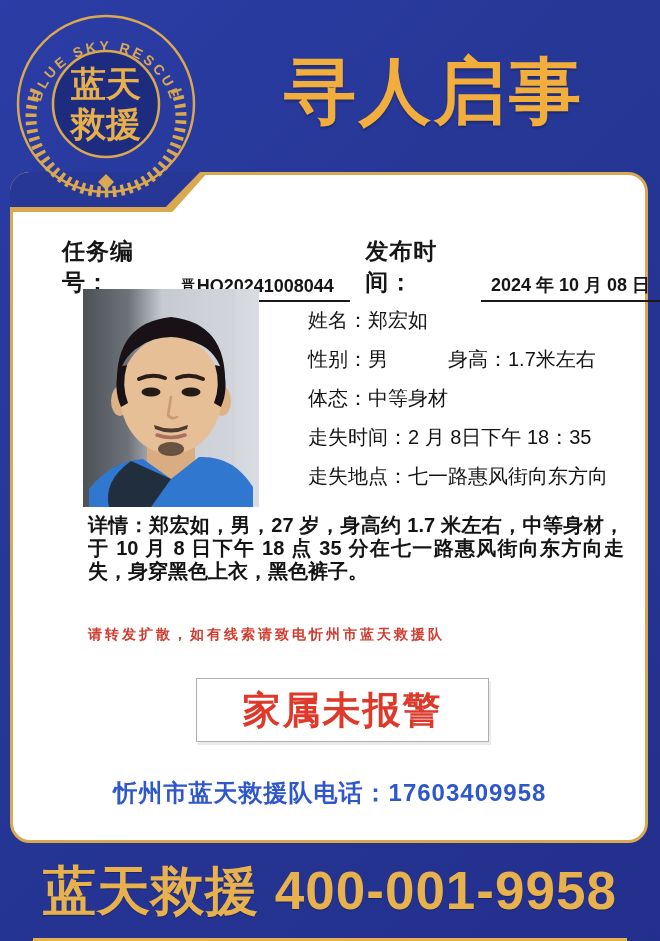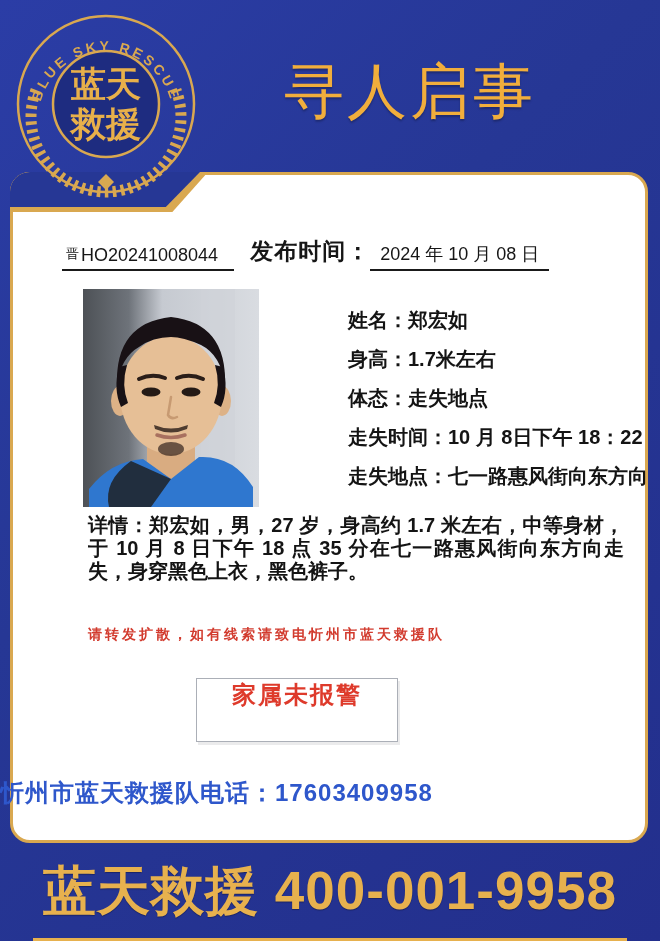--- a/index.html
+++ b/index.html
@@ -23,59 +23,59 @@
   }
   .notch-blue {
     position:absolute; left:-3px; top:-3px; width:190px; height:35px;
     background:#263795; border-top-left-radius:20px;
     clip-path:polygon(0 0,100% 0,82% 100%,0 100%);
   }
   
   .logo { position:absolute; left:8px; top:4px; width:196px; height:200px; z-index:5; }
   
   .title {
-    position:absolute; left:284px; top:52px; z-index:4;
-    font-size:60px; font-weight:400; color:#F1AE3C; letter-spacing:3px;
+    position:absolute; left:284px; top:44px; z-index:4;
+    font-size:72px; font-weight:700; color:#F1AE3C; letter-spacing:3px;
     white-space:nowrap; text-shadow:0 2px 2px rgba(0,0,0,.25);
   }
   
   .meta { position:absolute; left:62px; top:236px; z-index:6; display:flex; align-items:flex-end; color:#161616; }
   .meta-label { font-size:23px; font-weight:bold; letter-spacing:1px; padding-bottom:4px; }
-  .meta-value { border-bottom:2px solid #1a1a1a; font-weight:normal; font-size:18px; padding:0 16px 3px 4px; white-space:nowrap; }
+  .meta-value { border-bottom:2px solid #1a1a1a; font-weight:bold; font-size:18px; padding:0 16px 3px 4px; white-space:nowrap; }
   .meta-value .prefix { font-size:13px; vertical-align:3px; margin-right:2px; }
   .meta-value.raised { padding-left:10px; padding-right:10px; }
   .meta-gap { width:16px; }
   
   .photo { position:absolute; left:83px; top:289px; width:176px; height:218px; z-index:6; background:#c9ccd2; }
   .photo svg { display:block; width:100%; height:100%; }
   
   .info { position:absolute; left:308px; top:301px; width:332px; z-index:6; }
-  .info-row { display:flex; line-height:39px; font-size:20px; font-weight:bold; color:#141414; white-space:nowrap;margin-left:40px; }
+  .info-row { display:flex; line-height:39px; font-size:20px; font-weight:normal; color:#141414; white-space:nowrap; }
   .info-left { min-width:140px; }
   
   .detail {
     position:absolute; left:88px; top:514px; width:536px; z-index:6;
     font-size:20px; line-height:23px; font-weight:bold; color:#141414;
     text-align:justify;
   }
   
   .notice {
     position:absolute; left:88px; top:626px; width:540px; z-index:6;
     font-size:14px; font-weight:bold; color:#D23B2E; letter-spacing:3px; white-space:nowrap;
   }
   
   .stamp {
-    position:absolute; left:196px; top:678px; width:202px; height:64px; z-index:6;
+    position:absolute; left:196px; top:678px; width:293px; height:64px; z-index:6;
     background:#fff; border:1px solid #ABAFB7; box-shadow:2px 3px 0 rgba(60,60,70,.10);
-    display:flex; align-items:flex-start; justify-content:center;
-    font-size:24px; font-weight:bold; color:#DE3A2B; letter-spacing:2px;
+    display:flex; align-items:center; justify-content:center;
+    font-size:38px; font-weight:bold; color:#DE3A2B; letter-spacing:2px;
   }
   
   .hotline {
-    position:absolute; left:0; right:0; top:777px; z-index:6; 
+    position:absolute; left:0; right:0; top:777px; z-index:6; text-align:center;
     font-size:24px; font-weight:bold; color:#2E57CB; letter-spacing:1px;
   }
   
   .footer { position:absolute; left:0; right:0; top:856px; text-align:center; z-index:4; }
   .footer-text {
     display:inline-block; font-size:53px; font-weight:bold; color:#E7B14E;
     letter-spacing:1px; border-bottom:4px solid #E7B14E; padding:0 10px 10px;
     white-space:nowrap; text-shadow:0 1px 1px rgba(0,0,0,.3);
   }
 </style>
@@ -105,20 +105,21 @@
   </div>
 
   <div class="title">寻人启事</div>
 
   <div class="card">
     <div class="notch-gold"></div>
     <div class="notch-blue"></div>
   </div>
 
   <div class="meta">
+    <span class="meta-label">任务编号：</span>
     <span class="meta-value"><span class="prefix">晋</span><span>HO20241008044</span></span>
     <span class="meta-gap"></span>
     <span class="meta-label">发布时间：</span>
     <span class="meta-value raised">2024 年 10 月 08 日</span>
   </div>
 
   <div class="photo">
     <svg viewBox="0 0 176 218" preserveAspectRatio="none">
       <defs>
         <linearGradient id="pbg" x1="0" y1="0" x2="1" y2="0">
@@ -157,27 +158,28 @@
       <path d="M 6 218 L 6 200 Q 28 172 60 170 L 88 190 L 116 168 Q 150 166 170 198 L 170 218 Z" fill="#2f77cf"></path>
       <path d="M 48 172 L 88 190 L 68 218 L 26 218 Q 20 192 48 172 Z" fill="#20262e" opacity="0.9"></path>
     </svg>
   </div>
 
   <div class="info">
     <div class="info-row">
       <span class="info-left">姓名：郑宏如</span>
     </div>
     <div class="info-row">
+      <span class="info-left">性别：男</span>
       <span>身高：1.7米左右</span>
     </div>
     <div class="info-row">
-      <span>体态：走失地点</span>
-    </div>
-    <div class="info-row">
-      <span>走失时间：10 月 8日下午 18：22</span>
+      <span>体态：中等身材</span>
+    </div>
+    <div class="info-row">
+      <span>走失时间：2 月 8日下午 18：35</span>
     </div>
     <div class="info-row">
       <span>走失地点：七一路惠风街向东方向</span>
     </div>
   </div>
 
   <div class="detail">详情：郑宏如，男，27 岁，身高约 1.7 米左右，中等身材，于 10 月 8 日下午 18 点 35 分在七一路惠风街向东方向走失，身穿黑色上衣，黑色裤子。</div>
 
   <div class="notice">请转发扩散，如有线索请致电忻州市蓝天救援队</div>
 

